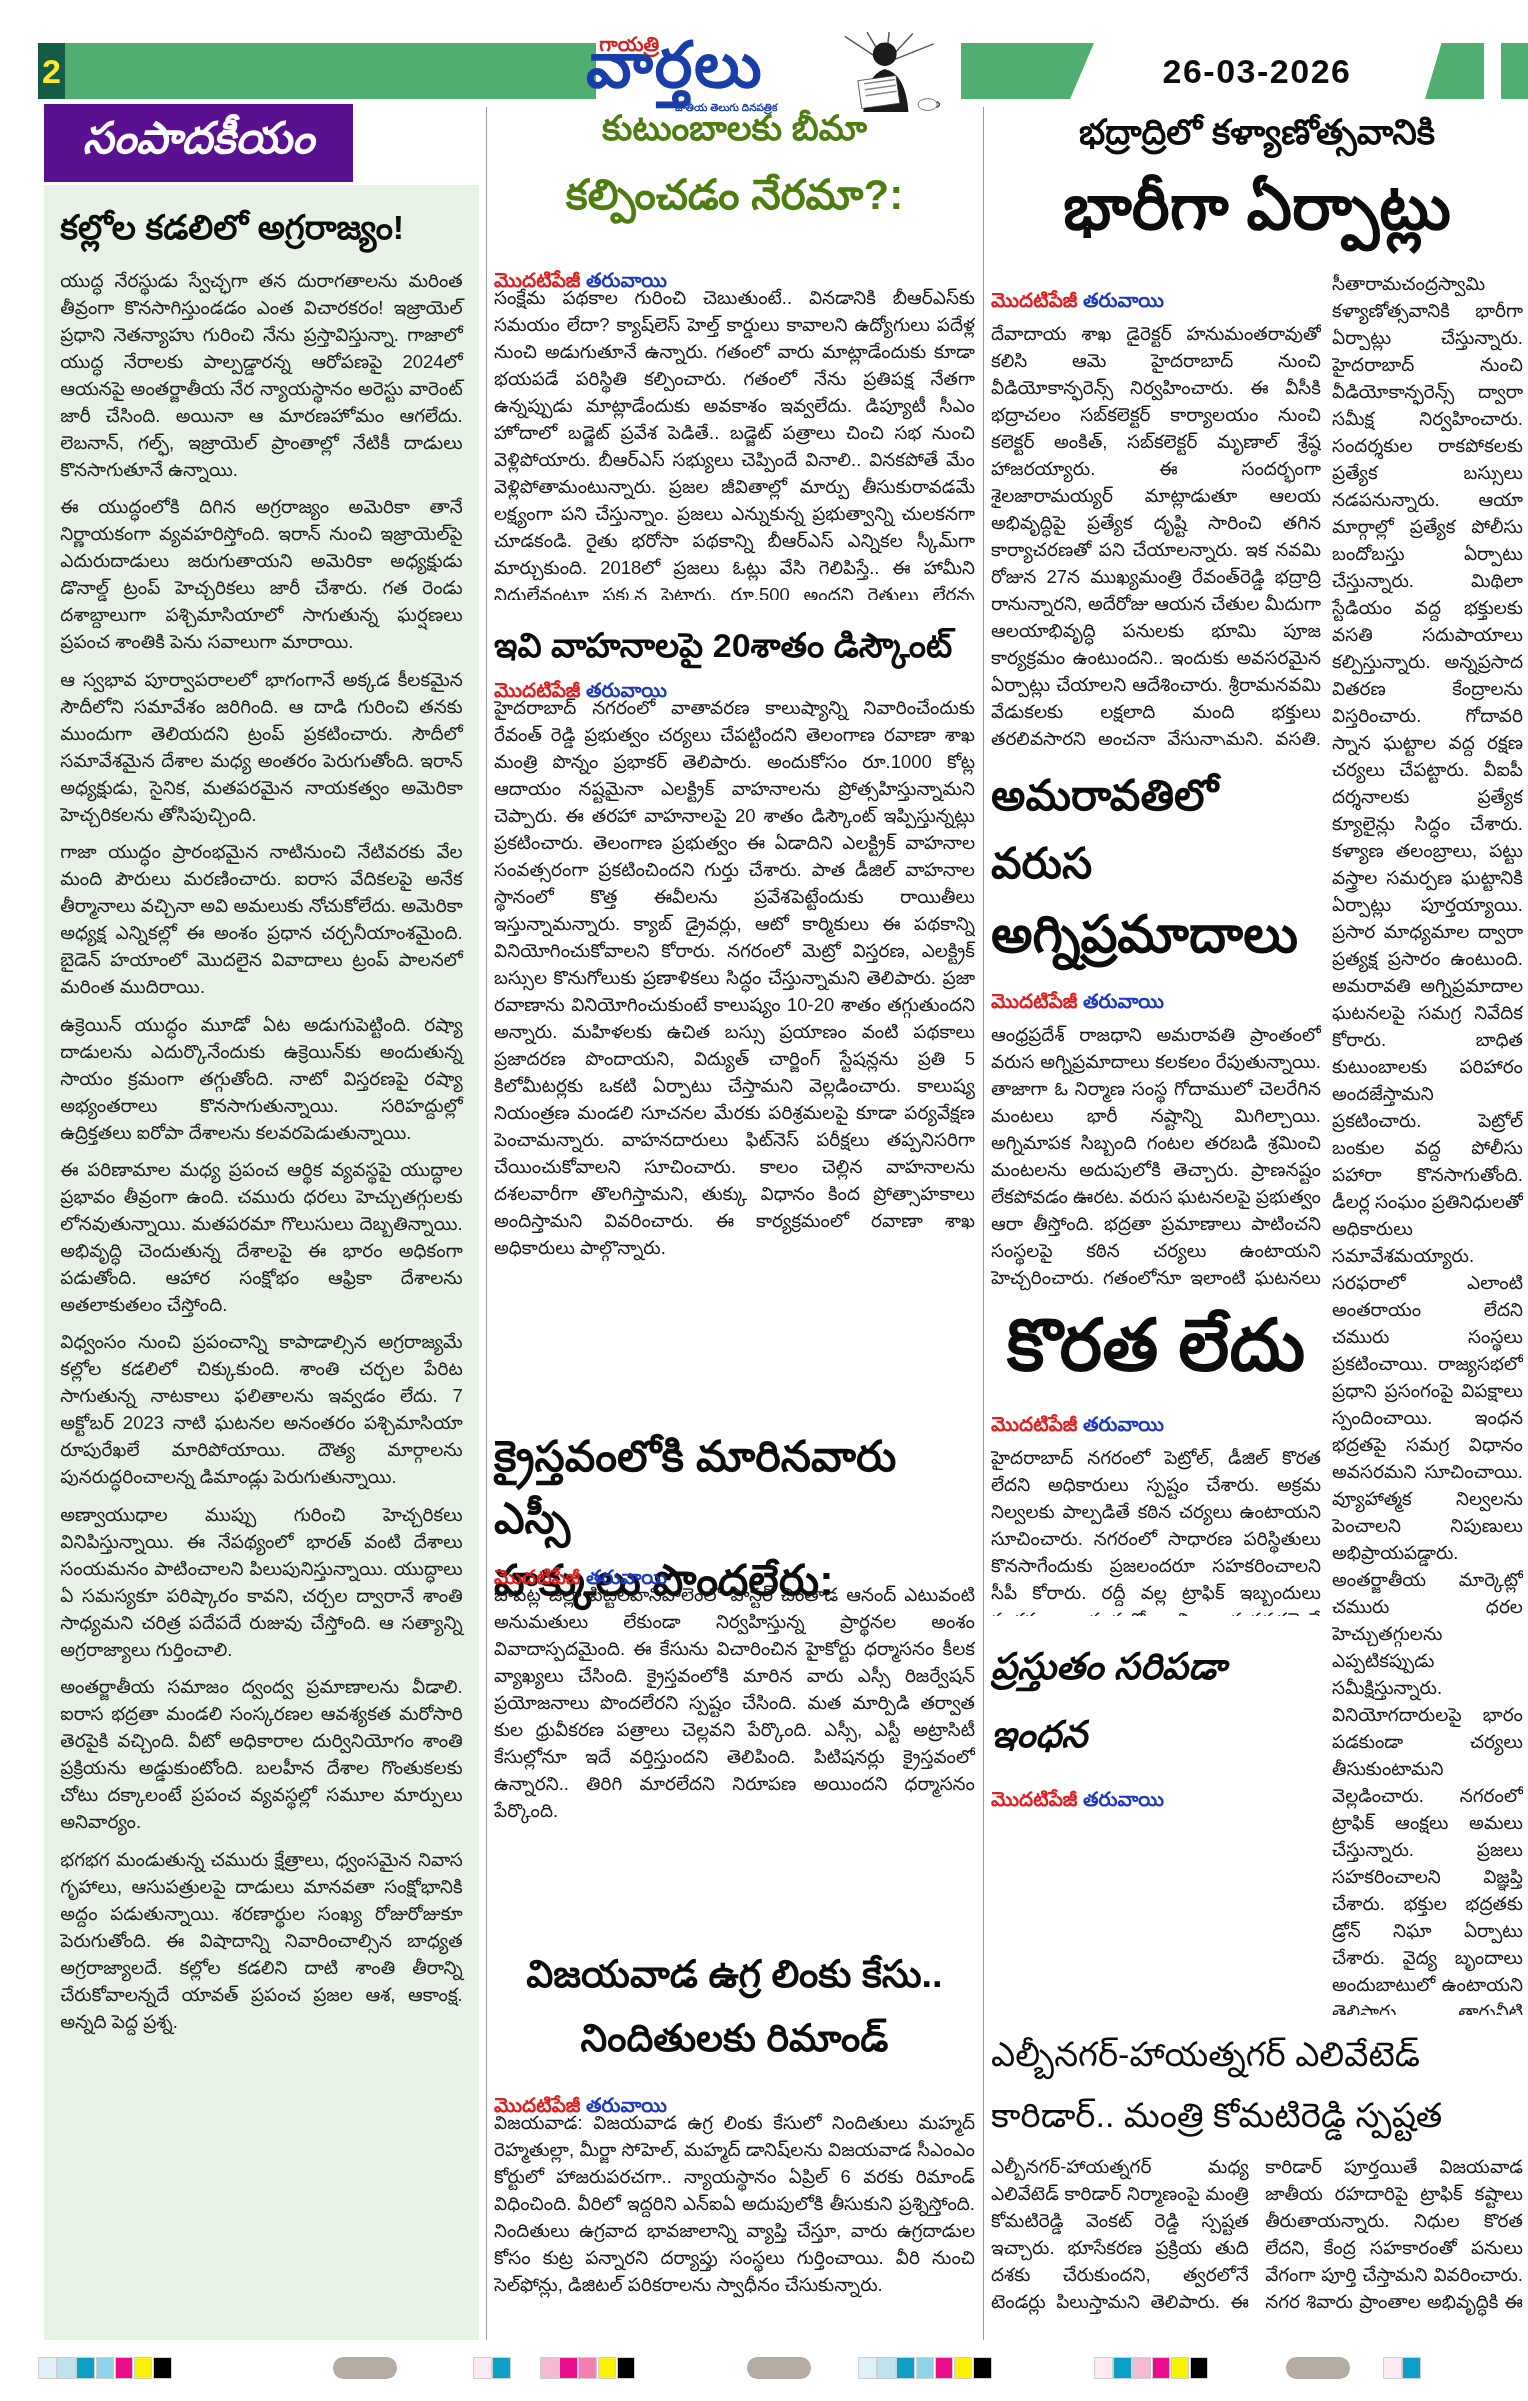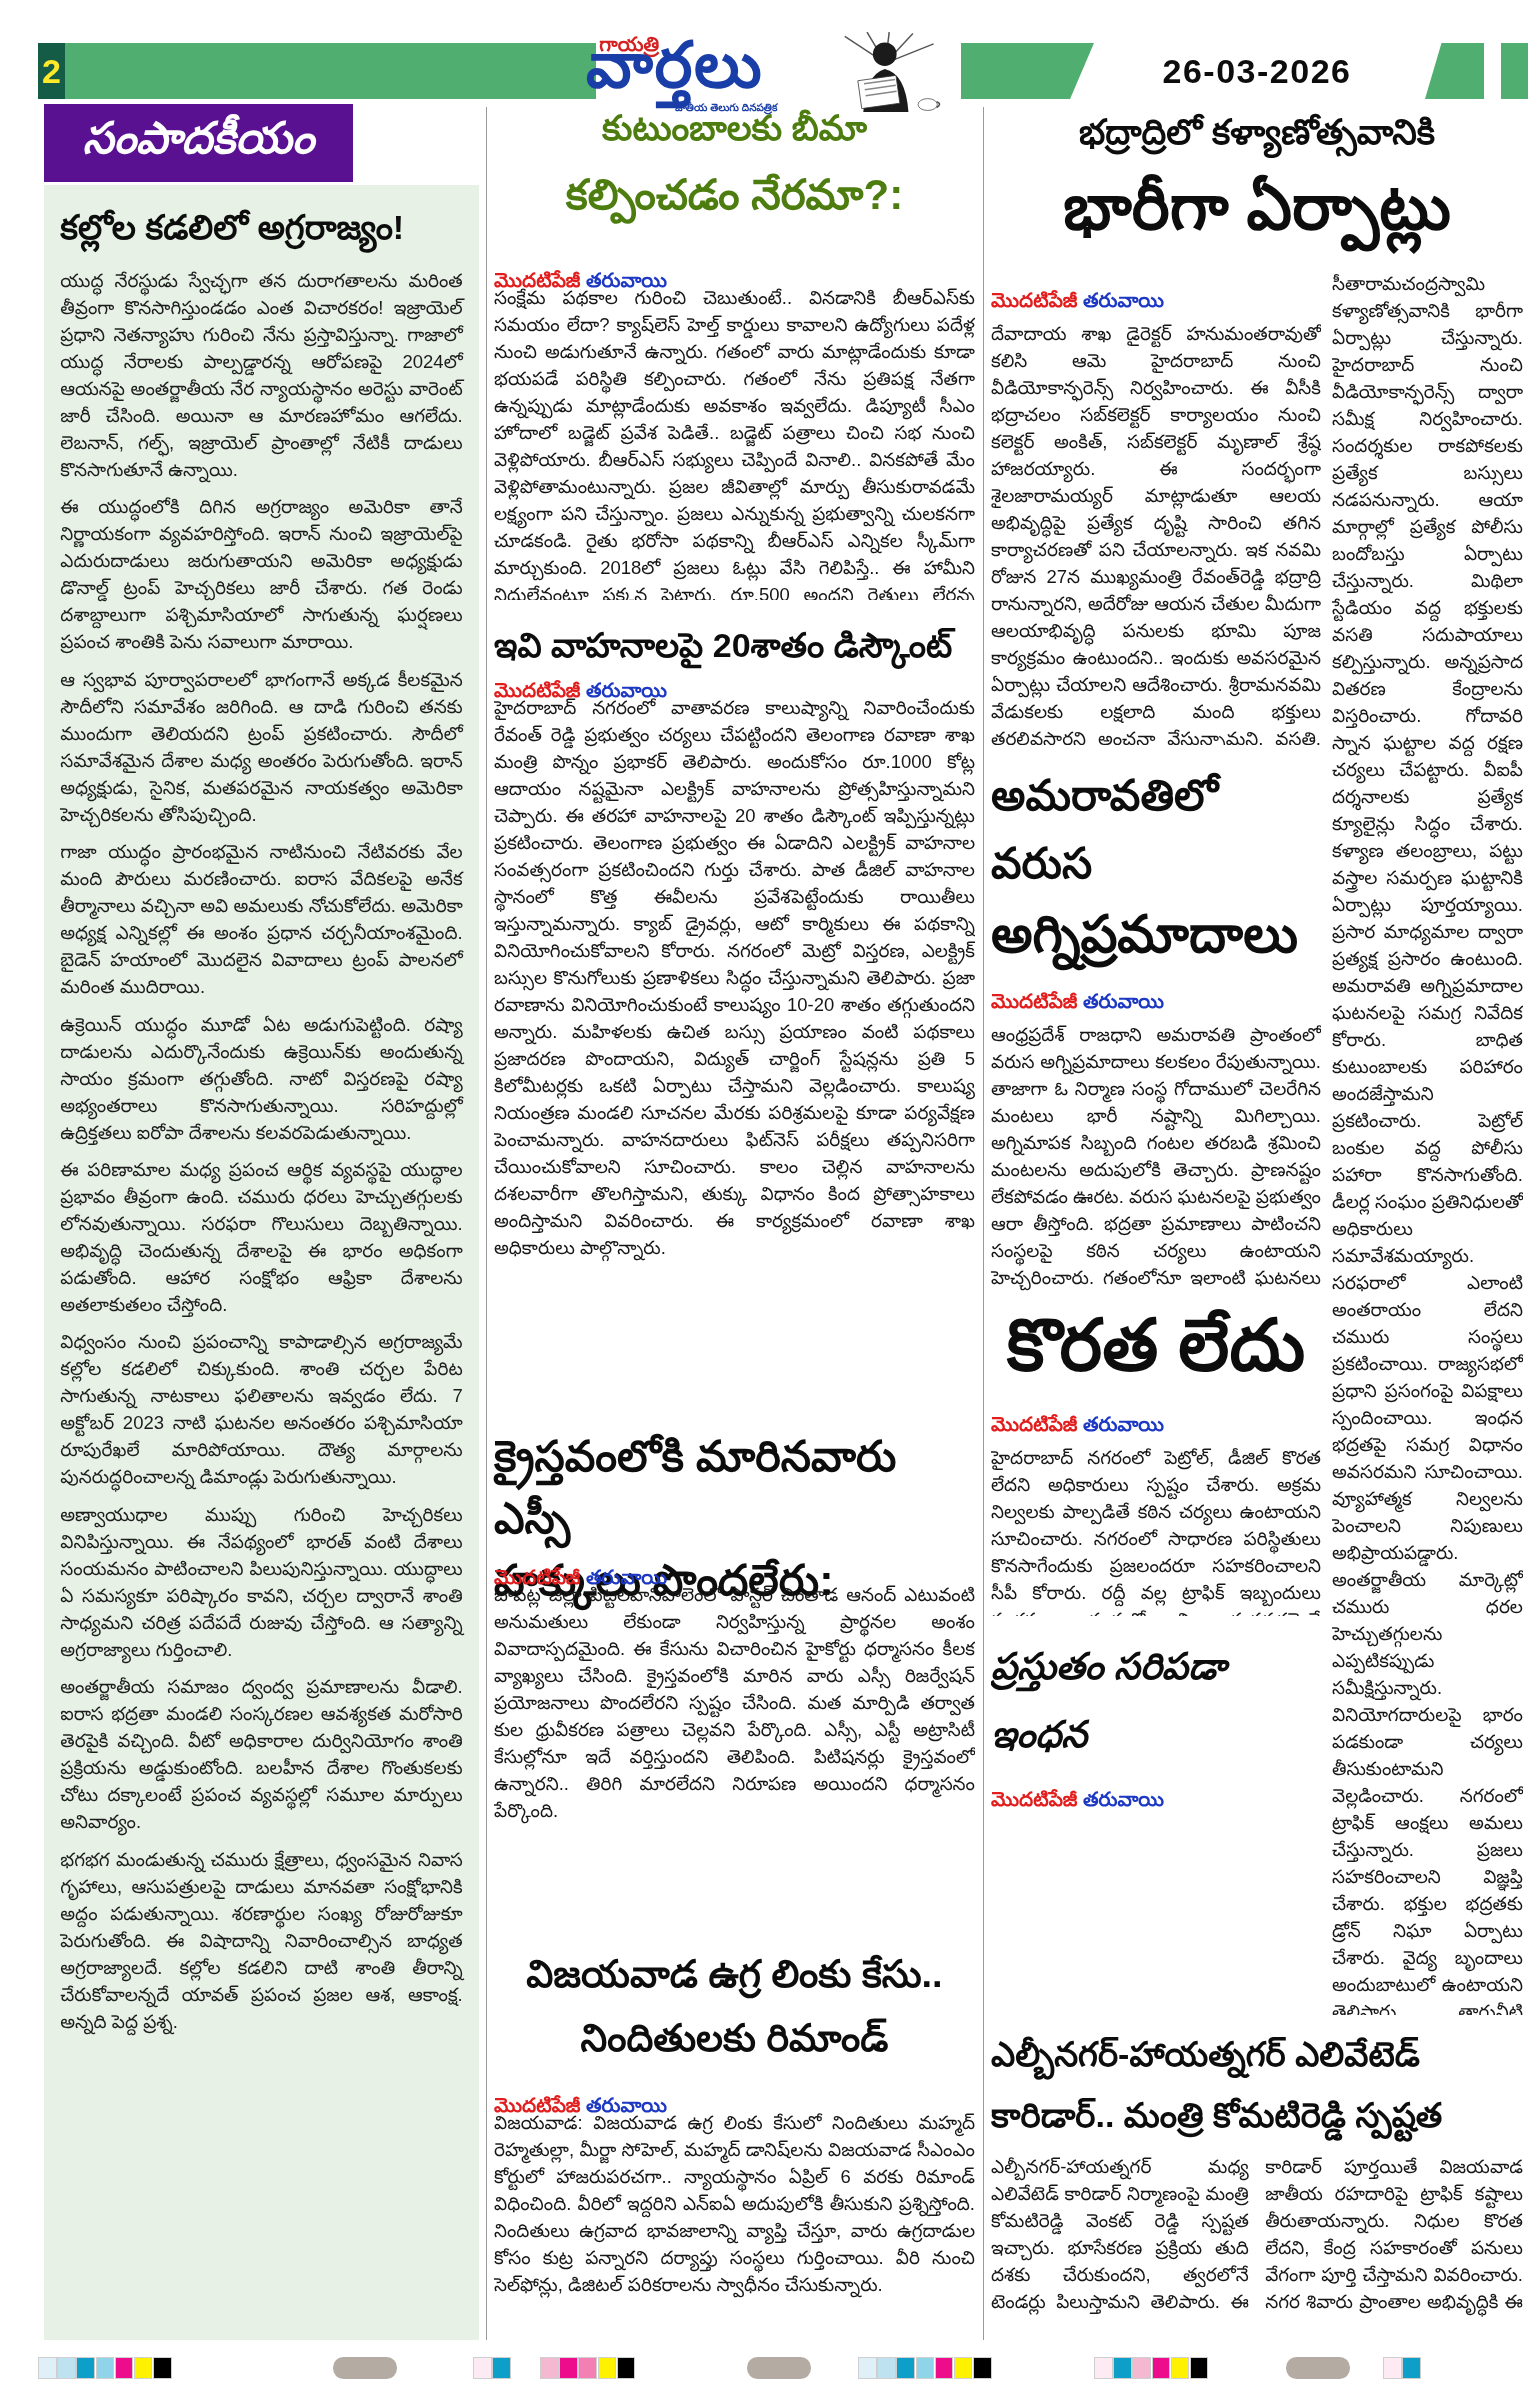--- a/index.html
+++ b/index.html
@@ -56,21 +56,21 @@
   .r-lead-h{position:absolute;left:991px;top:161px;width:532px;text-align:center;
             font-size:64px;font-weight:bold;color:#0d0d0d;line-height:93px;}
   .r-main{position:absolute;left:991px;top:270px;width:330px;height:1745px;overflow:hidden;}
   .r-side{position:absolute;left:1332px;top:270px;width:191px;height:1745px;overflow:hidden;}
   .r-main .bodytxt{clear:both;}
   .rh2a{font-size:43px;font-weight:bold;color:#0d0d0d;line-height:68px;margin-top:16.3px;}
   .rh2b{font-size:52px;font-weight:bold;color:#0d0d0d;line-height:74px;}
   .rh3a{font-size:40px;font-weight:bold;color:#0d0d0d;line-height:64px;margin-top:15px;letter-spacing:0.7px;}
   .rh3b{font-size:72px;font-weight:bold;color:#0d0d0d;line-height:98px;text-align:center;}
   .rh4{font-size:37px;font-weight:bold;font-style:italic;color:#0d0d0d;line-height:68px;margin-top:16.3px;}
-  .r-cor-h{position:absolute;left:991px;top:2024px;width:532px;font-size:34px;font-weight:bold;
+  .r-cor-h{position:absolute;left:991px;top:2024px;width:532px;font-size:34px;font-weight:normal;
            color:#0d0d0d;line-height:61px;}
   .r-cor-body{position:absolute;left:991px;top:2153px;width:532px;height:185px;
               column-count:2;column-gap:16.3px;}
   
   .calrow{position:absolute;left:0;top:2357px;width:1528px;height:24px;}
   .swatch-group{position:absolute;top:0;height:22px;display:flex;}
   .swatch-group div{width:18.5px;height:22px;margin-right:0.7px;border:0.7px solid #cfcfcf;box-sizing:border-box;}
   .blob{position:absolute;top:0;width:64px;height:22px;background:#b4aca3;border-radius:10.4px;}
 </style>
 </head>
@@ -115,21 +115,21 @@
   <div class="vrule" style="left:983px;top:107px;height:2233px;"></div>
 
   <div class="ed-head">సంపాదకీయం</div>
   <div class="ed-body">
     <div class="ed-title">కల్లోల కడలిలో అగ్రరాజ్యం!</div>
     <p>యుద్ధ నేరస్థుడు స్వేచ్ఛగా తన దురాగతాలను మరింత తీవ్రంగా కొనసాగిస్తుండడం ఎంత విచారకరం! ఇజ్రాయెల్ ప్రధాని నెతన్యాహు గురించి నేను ప్రస్తావిస్తున్నా. గాజాలో యుద్ధ నేరాలకు పాల్పడ్డారన్న ఆరోపణపై 2024లో ఆయనపై అంతర్జాతీయ నేర న్యాయస్థానం అరెస్టు వారెంట్ జారీ చేసింది. అయినా ఆ మారణహోమం ఆగలేదు. లెబనాన్, గల్ఫ్, ఇజ్రాయెల్ ప్రాంతాల్లో నేటికీ దాడులు కొనసాగుతూనే ఉన్నాయి.</p>
     <p>ఈ యుద్ధంలోకి దిగిన అగ్రరాజ్యం అమెరికా తానే నిర్ణాయకంగా వ్యవహరిస్తోంది. ఇరాన్ నుంచి ఇజ్రాయెల్‌పై ఎదురుదాడులు జరుగుతాయని అమెరికా అధ్యక్షుడు డొనాల్డ్ ట్రంప్ హెచ్చరికలు జారీ చేశారు. గత రెండు దశాబ్దాలుగా పశ్చిమాసియాలో సాగుతున్న ఘర్షణలు ప్రపంచ శాంతికి పెను సవాలుగా మారాయి.</p>
     <p>ఆ స్వభావ పూర్వాపరాలలో భాగంగానే అక్కడ కీలకమైన సౌదీలోని సమావేశం జరిగింది. ఆ దాడి గురించి తనకు ముందుగా తెలియదని ట్రంప్ ప్రకటించారు. సౌదీలో సమావేశమైన దేశాల మధ్య అంతరం పెరుగుతోంది. ఇరాన్ అధ్యక్షుడు, సైనిక, మతపరమైన నాయకత్వం అమెరికా హెచ్చరికలను తోసిపుచ్చింది.</p>
     <p>గాజా యుద్ధం ప్రారంభమైన నాటినుంచి నేటివరకు వేల మంది పౌరులు మరణించారు. ఐరాస వేదికలపై అనేక తీర్మానాలు వచ్చినా అవి అమలుకు నోచుకోలేదు. అమెరికా అధ్యక్ష ఎన్నికల్లో ఈ అంశం ప్రధాన చర్చనీయాంశమైంది. బైడెన్ హయాంలో మొదలైన వివాదాలు ట్రంప్ పాలనలో మరింత ముదిరాయి.</p>
     <p>ఉక్రెయిన్ యుద్ధం మూడో ఏట అడుగుపెట్టింది. రష్యా దాడులను ఎదుర్కొనేందుకు ఉక్రెయిన్‌కు అందుతున్న సాయం క్రమంగా తగ్గుతోంది. నాటో విస్తరణపై రష్యా అభ్యంతరాలు కొనసాగుతున్నాయి. సరిహద్దుల్లో ఉద్రిక్తతలు ఐరోపా దేశాలను కలవరపెడుతున్నాయి.</p>
-    <p>ఈ పరిణామాల మధ్య ప్రపంచ ఆర్థిక వ్యవస్థపై యుద్ధాల ప్రభావం తీవ్రంగా ఉంది. చమురు ధరలు హెచ్చుతగ్గులకు లోనవుతున్నాయి. సరఫరా గొలుసులు దెబ్బతిన్నాయి. అభివృద్ధి చెందుతున్న దేశాలపై ఈ భారం అధికంగా పడుతోంది. ఆహార సంక్షోభం ఆఫ్రికా దేశాలను అతలాకుతలం చేస్తోంది.</p>
+    <p>ఈ పరిణామాల మధ్య ప్రపంచ ఆర్థిక వ్యవస్థపై యుద్ధాల ప్రభావం తీవ్రంగా ఉంది. చమురు ధరలు హెచ్చుతగ్గులకు లోనవుతున్నాయి. మతపరమా గొలుసులు దెబ్బతిన్నాయి. అభివృద్ధి చెందుతున్న దేశాలపై ఈ భారం అధికంగా పడుతోంది. ఆహార సంక్షోభం ఆఫ్రికా దేశాలను అతలాకుతలం చేస్తోంది.</p>
     <p>విధ్వంసం నుంచి ప్రపంచాన్ని కాపాడాల్సిన అగ్రరాజ్యమే కల్లోల కడలిలో చిక్కుకుంది. శాంతి చర్చల పేరిట సాగుతున్న నాటకాలు ఫలితాలను ఇవ్వడం లేదు. 7 అక్టోబర్ 2023 నాటి ఘటనల అనంతరం పశ్చిమాసియా రూపురేఖలే మారిపోయాయి. దౌత్య మార్గాలను పునరుద్ధరించాలన్న డిమాండ్లు పెరుగుతున్నాయి.</p>
     <p>అణ్వాయుధాల ముప్పు గురించి హెచ్చరికలు వినిపిస్తున్నాయి. ఈ నేపథ్యంలో భారత్ వంటి దేశాలు సంయమనం పాటించాలని పిలుపునిస్తున్నాయి. యుద్ధాలు ఏ సమస్యకూ పరిష్కారం కావని, చర్చల ద్వారానే శాంతి సాధ్యమని చరిత్ర పదేపదే రుజువు చేస్తోంది. ఆ సత్యాన్ని అగ్రరాజ్యాలు గుర్తించాలి.</p>
     <p>అంతర్జాతీయ సమాజం ద్వంద్వ ప్రమాణాలను వీడాలి. ఐరాస భద్రతా మండలి సంస్కరణల ఆవశ్యకత మరోసారి తెరపైకి వచ్చింది. వీటో అధికారాల దుర్వినియోగం శాంతి ప్రక్రియను అడ్డుకుంటోంది. బలహీన దేశాల గొంతుకలకు చోటు దక్కాలంటే ప్రపంచ వ్యవస్థల్లో సమూల మార్పులు అనివార్యం.</p>
     <p>భగభగ మండుతున్న చమురు క్షేత్రాలు, ధ్వంసమైన నివాస గృహాలు, ఆసుపత్రులపై దాడులు మానవతా సంక్షోభానికి అద్దం పడుతున్నాయి. శరణార్థుల సంఖ్య రోజురోజుకూ పెరుగుతోంది. ఈ విషాదాన్ని నివారించాల్సిన బాధ్యత అగ్రరాజ్యాలదే. కల్లోల కడలిని దాటి శాంతి తీరాన్ని చేరుకోవాలన్నదే యావత్ ప్రపంచ ప్రజల ఆశ, ఆకాంక్ష. అన్నది పెద్ద ప్రశ్న.</p>
   </div>
 
   <div class="m-a-h">
     <div class="l1">కుటుంబాలకు బీమా</div>
     <div class="l2">కల్పించడం నేరమా?:</div>
   </div>

